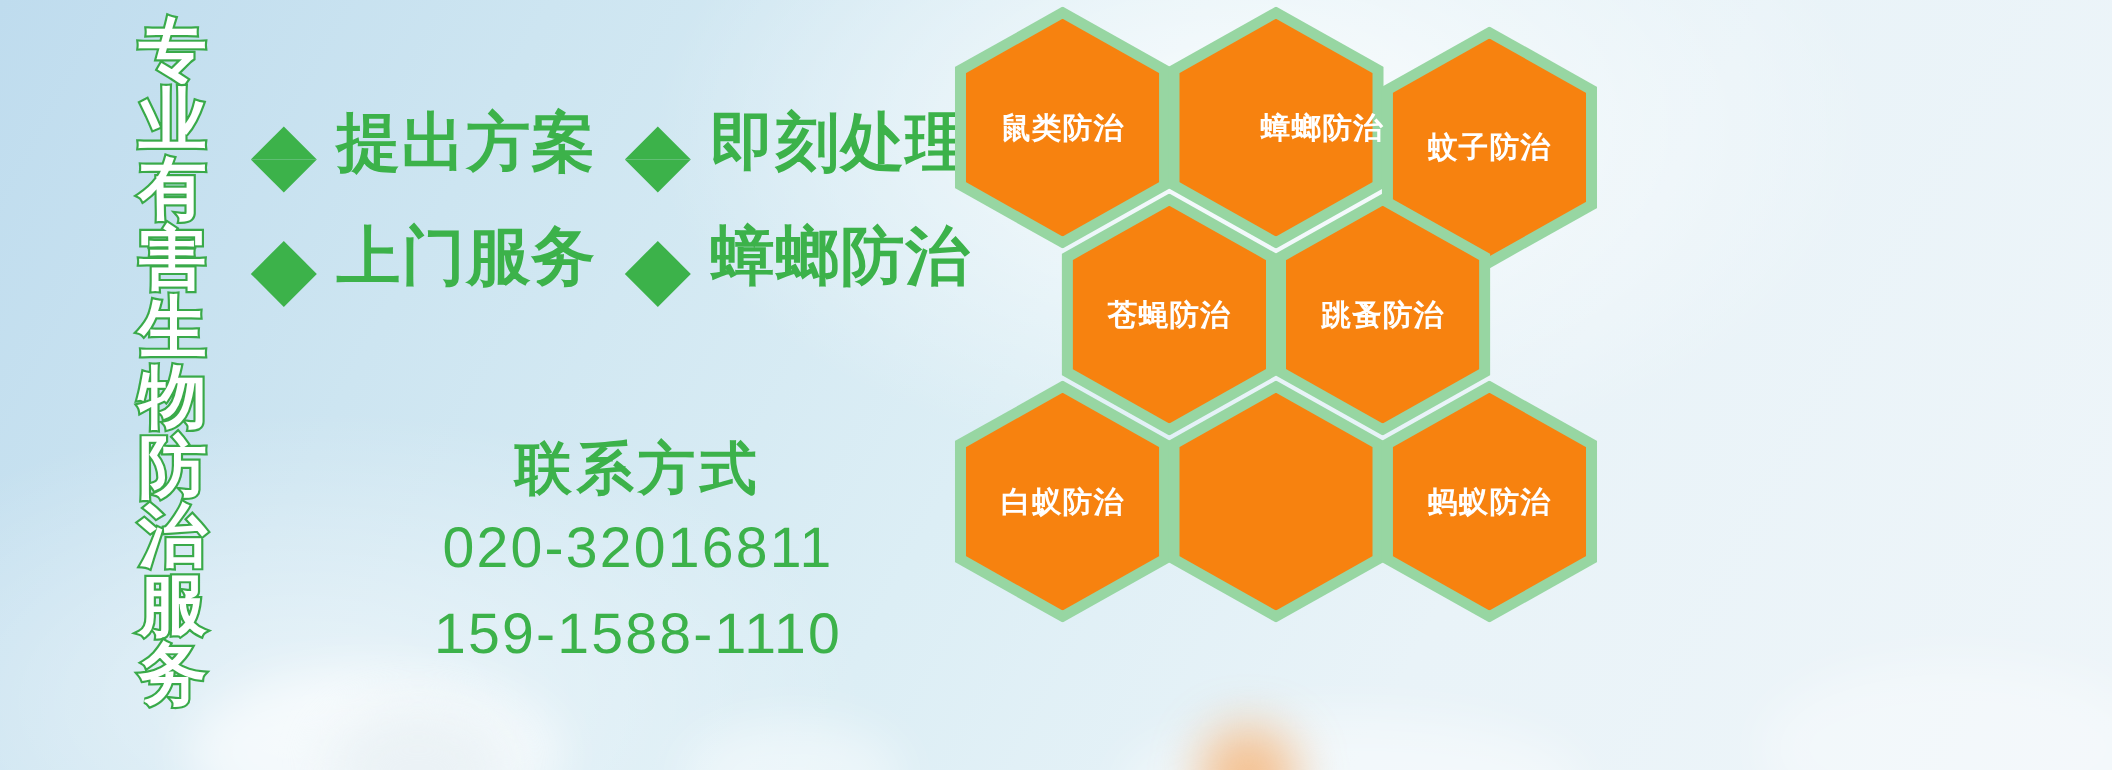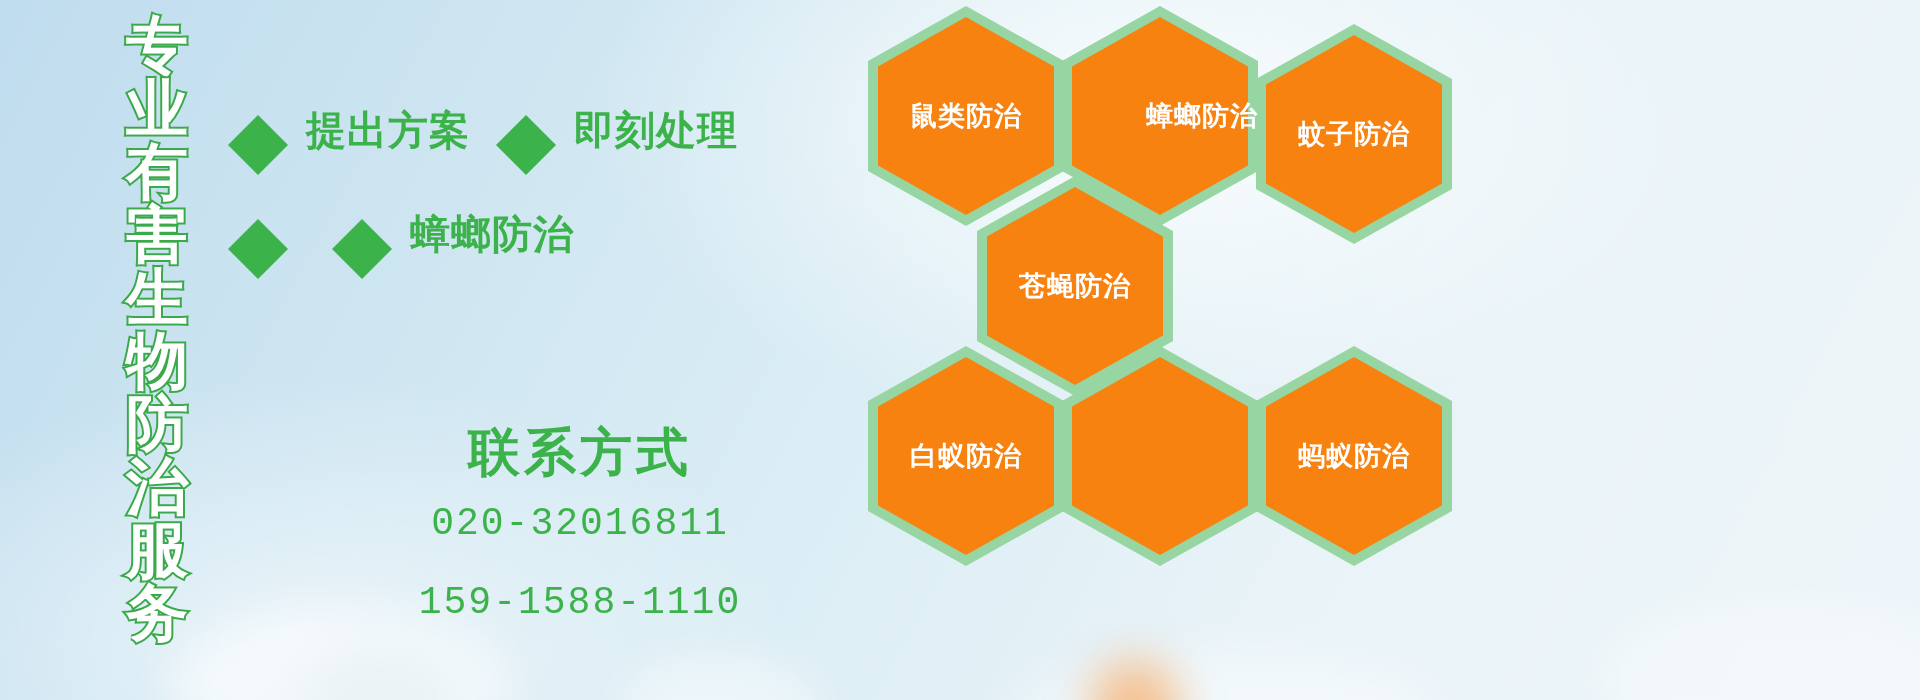--- a/index.html
+++ b/index.html
@@ -88,21 +88,21 @@
     content: "";
     position: absolute;
     left: -30px;
     top: 30px;
     width: 0;
     height: 0;
     border: 30px solid transparent;
     border-top-color: #3cb24a;
   }
   .bullet-text {
-    font-size: 40px;
+    font-size: 58px;
     font-weight: bold;
     color: #3cb24a;
     letter-spacing: 1px;
     font-family: Liberation Serif, serif;
   }
   .gap { width: 26px; }
 
   
   #contact-block {
     position: absolute;
@@ -111,28 +111,27 @@
     width: 560px;
     text-align: center;
   }
   #contact-title {
     font-size: 52px;
     font-weight: bold;
     color: #3cb24a;
     letter-spacing: 4px;
     line-height: 64px;
     font-family: "DejaVu Sans", "Liberation Sans", sans-serif;
-    margin-top: 25px;
   }
   .contact-phone {
-    font-size: 38px;
+    font-size: 52px;
     color: #3cb24a;
     line-height: 79px;
     letter-spacing: 2px;
-    font-family: Liberation Mono, monospace;
+    font-family: Liberation Sans, sans-serif;
   }
 
   
   #hex-grid {
     position: absolute;
     left: 860px;
     top: 0px;
     width: 600px;
     height: 560px;
   }
@@ -195,20 +194,21 @@
   <div id="bullet-block">
     <div class="bullet-row">
       <span class="diamond"></span>
       <span class="bullet-text">提出方案</span>
       <span class="gap"></span>
       <span class="diamond"></span>
       <span class="bullet-text">即刻处理</span>
     </div>
     <div class="bullet-row">
       <span class="diamond"></span>
+      <span class="bullet-text">上门服务</span>
       <span class="gap"></span>
       <span class="diamond"></span>
       <span class="bullet-text">蟑螂防治</span>
     </div>
   </div>
 
   <div id="contact-block">
     <div id="contact-title">联系方式</div>
     <div class="contact-phone">020-32016811</div>
     <div class="contact-phone">159-1588-1110</div>
@@ -225,25 +225,30 @@
       <span class="hex-outer"></span>
       <span class="hex-inner"></span>
       <span class="hex-label">蟑螂防治</span>
     </div>
     <div class="hex" style="left:396px; top:24px;">
       <span class="hex-outer"></span>
       <span class="hex-inner"></span>
       <span class="hex-label">蚊子防治</span>
     </div>
 
-    <div class="hex" style="left:105px; top:176px;margin-left:12px;">
+    <div class="hex" style="left:105px; top:176px;">
       <span class="hex-outer"></span>
       <span class="hex-inner"></span>
       <span class="hex-label">苍蝇防治</span>
     </div>
+    <div class="hex" style="left:299px; top:176px;">
+      <span class="hex-outer"></span>
+      <span class="hex-inner"></span>
+      <span class="hex-label">跳蚤防治</span>
+    </div>
 
     <div class="hex" style="left:8px; top:346px;">
       <span class="hex-outer"></span>
       <span class="hex-inner"></span>
       <span class="hex-label">白蚁防治</span>
     </div>
     <div class="hex" style="left:202px; top:346px;">
       <span class="hex-outer"></span>
       <span class="hex-inner"></span>
     </div>

